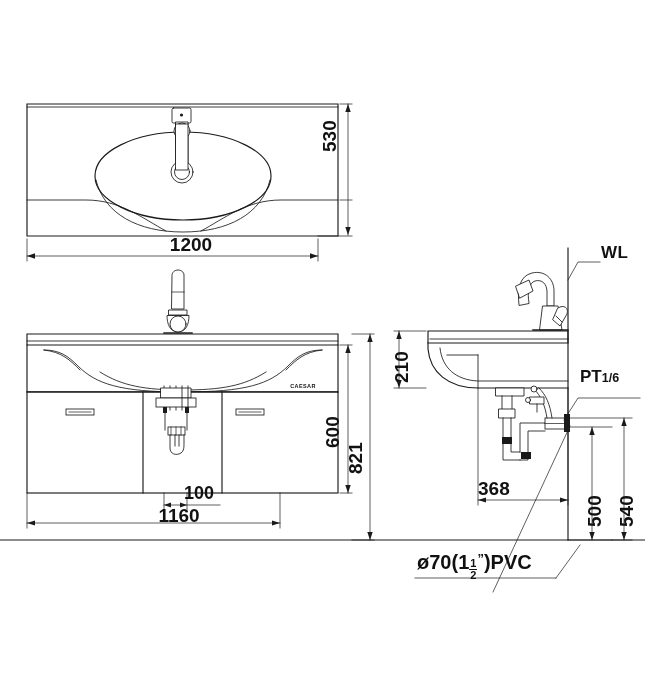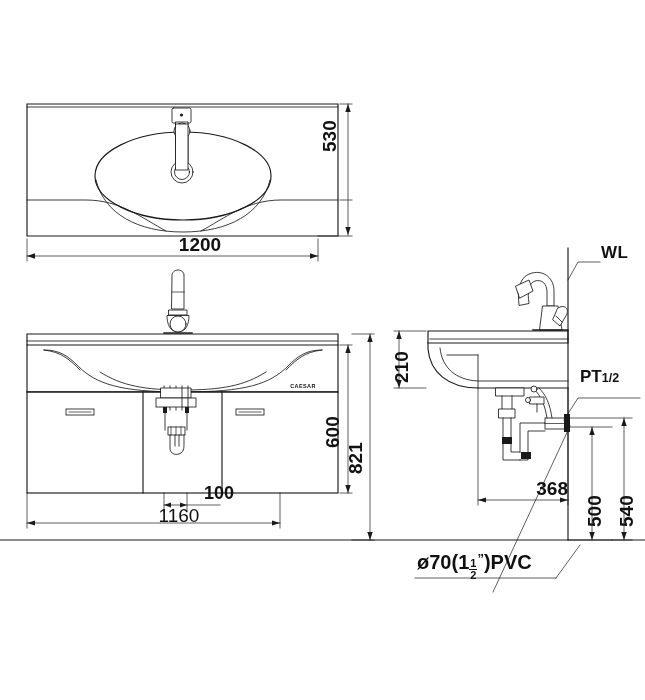--- a/index.html
+++ b/index.html
@@ -286,44 +286,44 @@
       <path class="fill-k" d="M 624,540 L 621.3,532 L 626.7,532 Z"></path>
     </g>
   </g>
 
   <path class="ln" d="M 0,540 L 645,540"></path>
 
 </svg>
 
 <div class="dim-layer">
 
-  <div style="position:absolute;left:147px;top:234px;width:106px;text-align:center;font-size:19px;font-weight:bold;color:#111;">1200</div>
+  <div style="position:absolute;left:138px;top:234px;width:106px;text-align:center;font-size:19px;font-weight:bold;color:#111;">1200</div>
 
   <div style="position:absolute;left:319px;top:152px;font-size:19px;font-weight:bold;color:#111;transform:rotate(-90deg);transform-origin:left top;">530</div>
 
-  <div style="position:absolute;left:120px;top:505px;width:118px;text-align:center;font-size:19px;font-weight:normal;color:#111;">1160</div>
-
-  <div style="position:absolute;left:204px;top:483px;font-size:18px;font-weight:bold;color:#111;">100</div>
+  <div style="position:absolute;left:120px;top:505px;width:118px;text-align:center;font-size:19px;font-weight:bold;color:#111;">1160</div>
+
+  <div style="position:absolute;left:184px;top:483px;font-size:18px;font-weight:bold;color:#111;">100</div>
 
   <div style="position:absolute;left:322px;top:448px;font-size:19px;font-weight:bold;color:#111;transform:rotate(-90deg);transform-origin:left top;">600</div>
 
   <div style="position:absolute;left:345px;top:474px;font-size:19px;font-weight:bold;color:#111;transform:rotate(-90deg);transform-origin:left top;">821</div>
 
   <div style="position:absolute;left:391px;top:383px;font-size:19px;font-weight:bold;color:#111;transform:rotate(-90deg);transform-origin:left top;">210</div>
 
-  <div style="position:absolute;left:478px;top:478px;width:90px;text-align:right;font-size:19px;font-weight:bold;color:#111;">368</div>
+  <div style="position:absolute;left:478px;top:478px;width:90px;text-align:left;font-size:19px;font-weight:bold;color:#111;">368</div>
 
   <div style="position:absolute;left:584px;top:527px;font-size:19px;font-weight:bold;color:#111;transform:rotate(-90deg);transform-origin:left top;">500</div>
 
   <div style="position:absolute;left:616px;top:527px;font-size:19px;font-weight:bold;color:#111;transform:rotate(-90deg);transform-origin:left top;">540</div>
 
   <div style="position:absolute;left:583px;top:243px;font-size:17px;font-weight:bold;color:#111;letter-spacing:0.5px;margin-left:18px;">WL</div>
 
   <div style="position:absolute;left:580px;top:367px;font-size:17px;font-weight:bold;color:#111;white-space:nowrap;">
-    <span>PT</span><span style="font-size:12.5px;vertical-align:baseline;">1/2</span>
+    <span>PT</span><span style="font-size:12.5px;vertical-align:baseline;">1/6</span>
   </div>
 
   <div style="position:absolute;left:417px;top:551px;font-size:20px;font-weight:bold;color:#111;white-space:nowrap;display:flex;align-items:baseline;">
     <span>ø</span>
         <span>70</span>
         <span>(</span>
         <span>1</span>
         <span style="display:inline-flex;flex-direction:column;align-items:center;font-size:11px;line-height:1;vertical-align:middle;position:relative;top:-2px;margin:0 0px;">
       <span style="border-bottom:1.4px solid #111;padding:0 1px;">1</span>
       <span style="padding:0 1px;">2</span>

